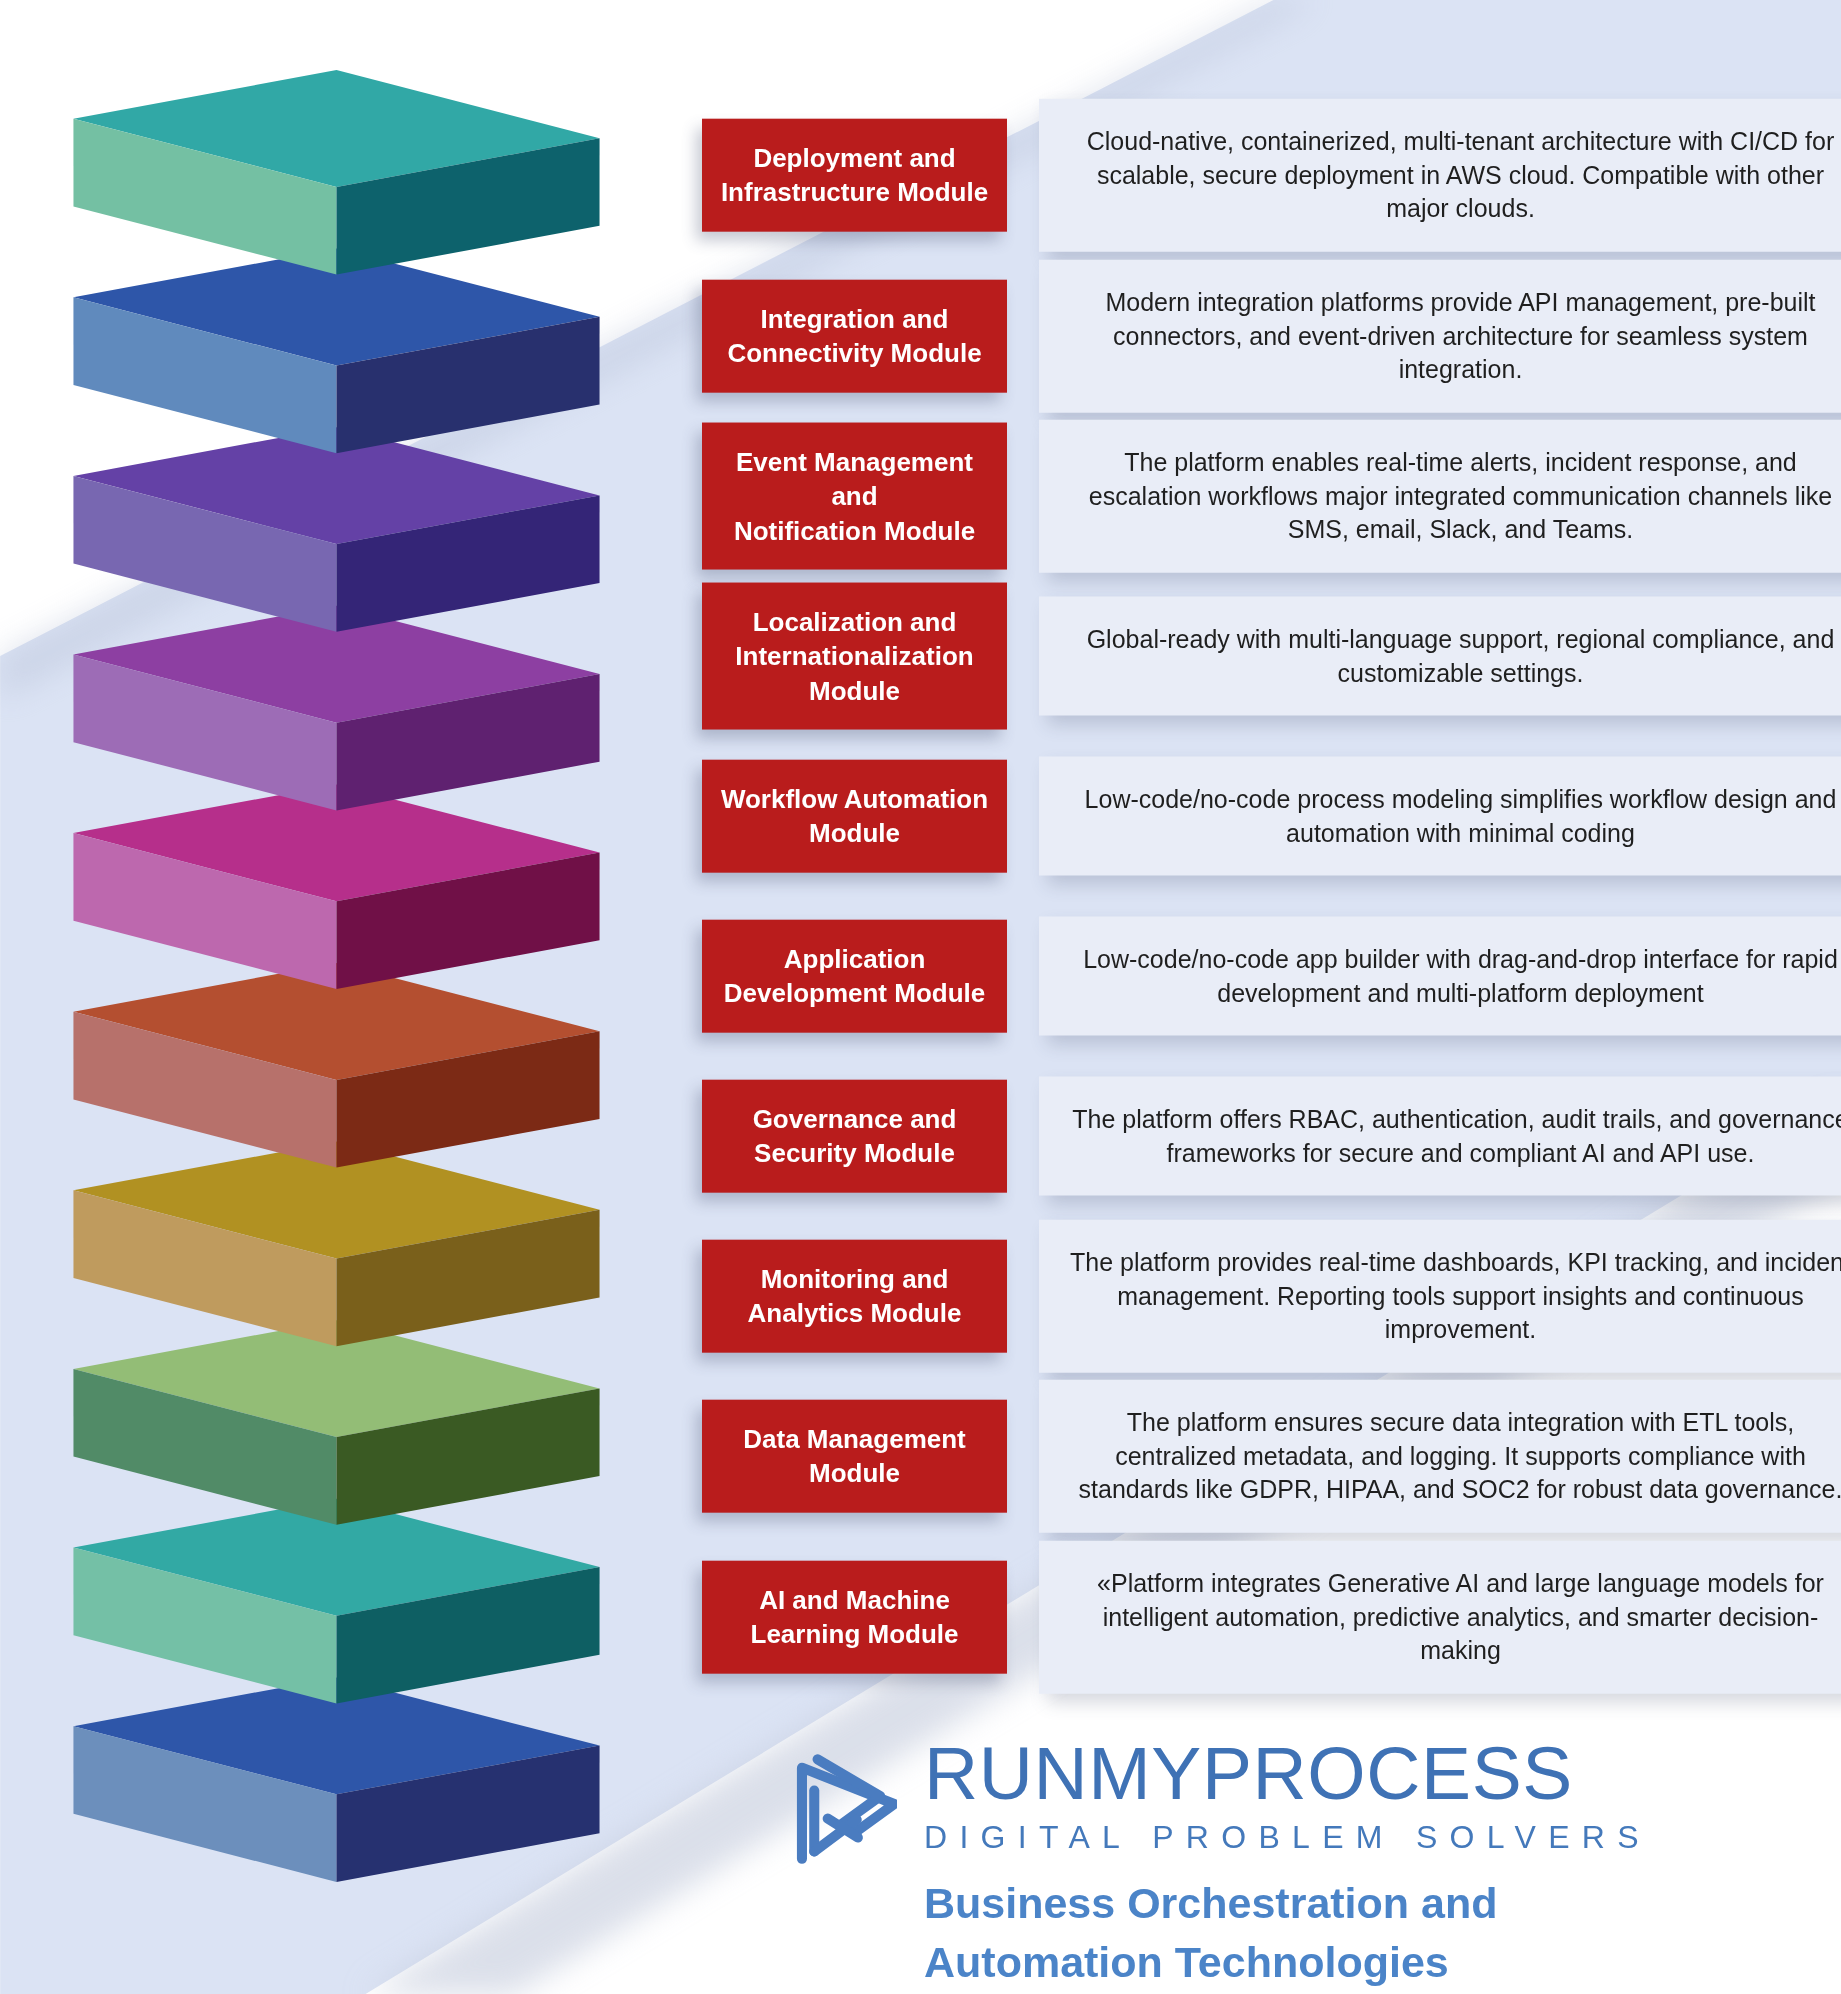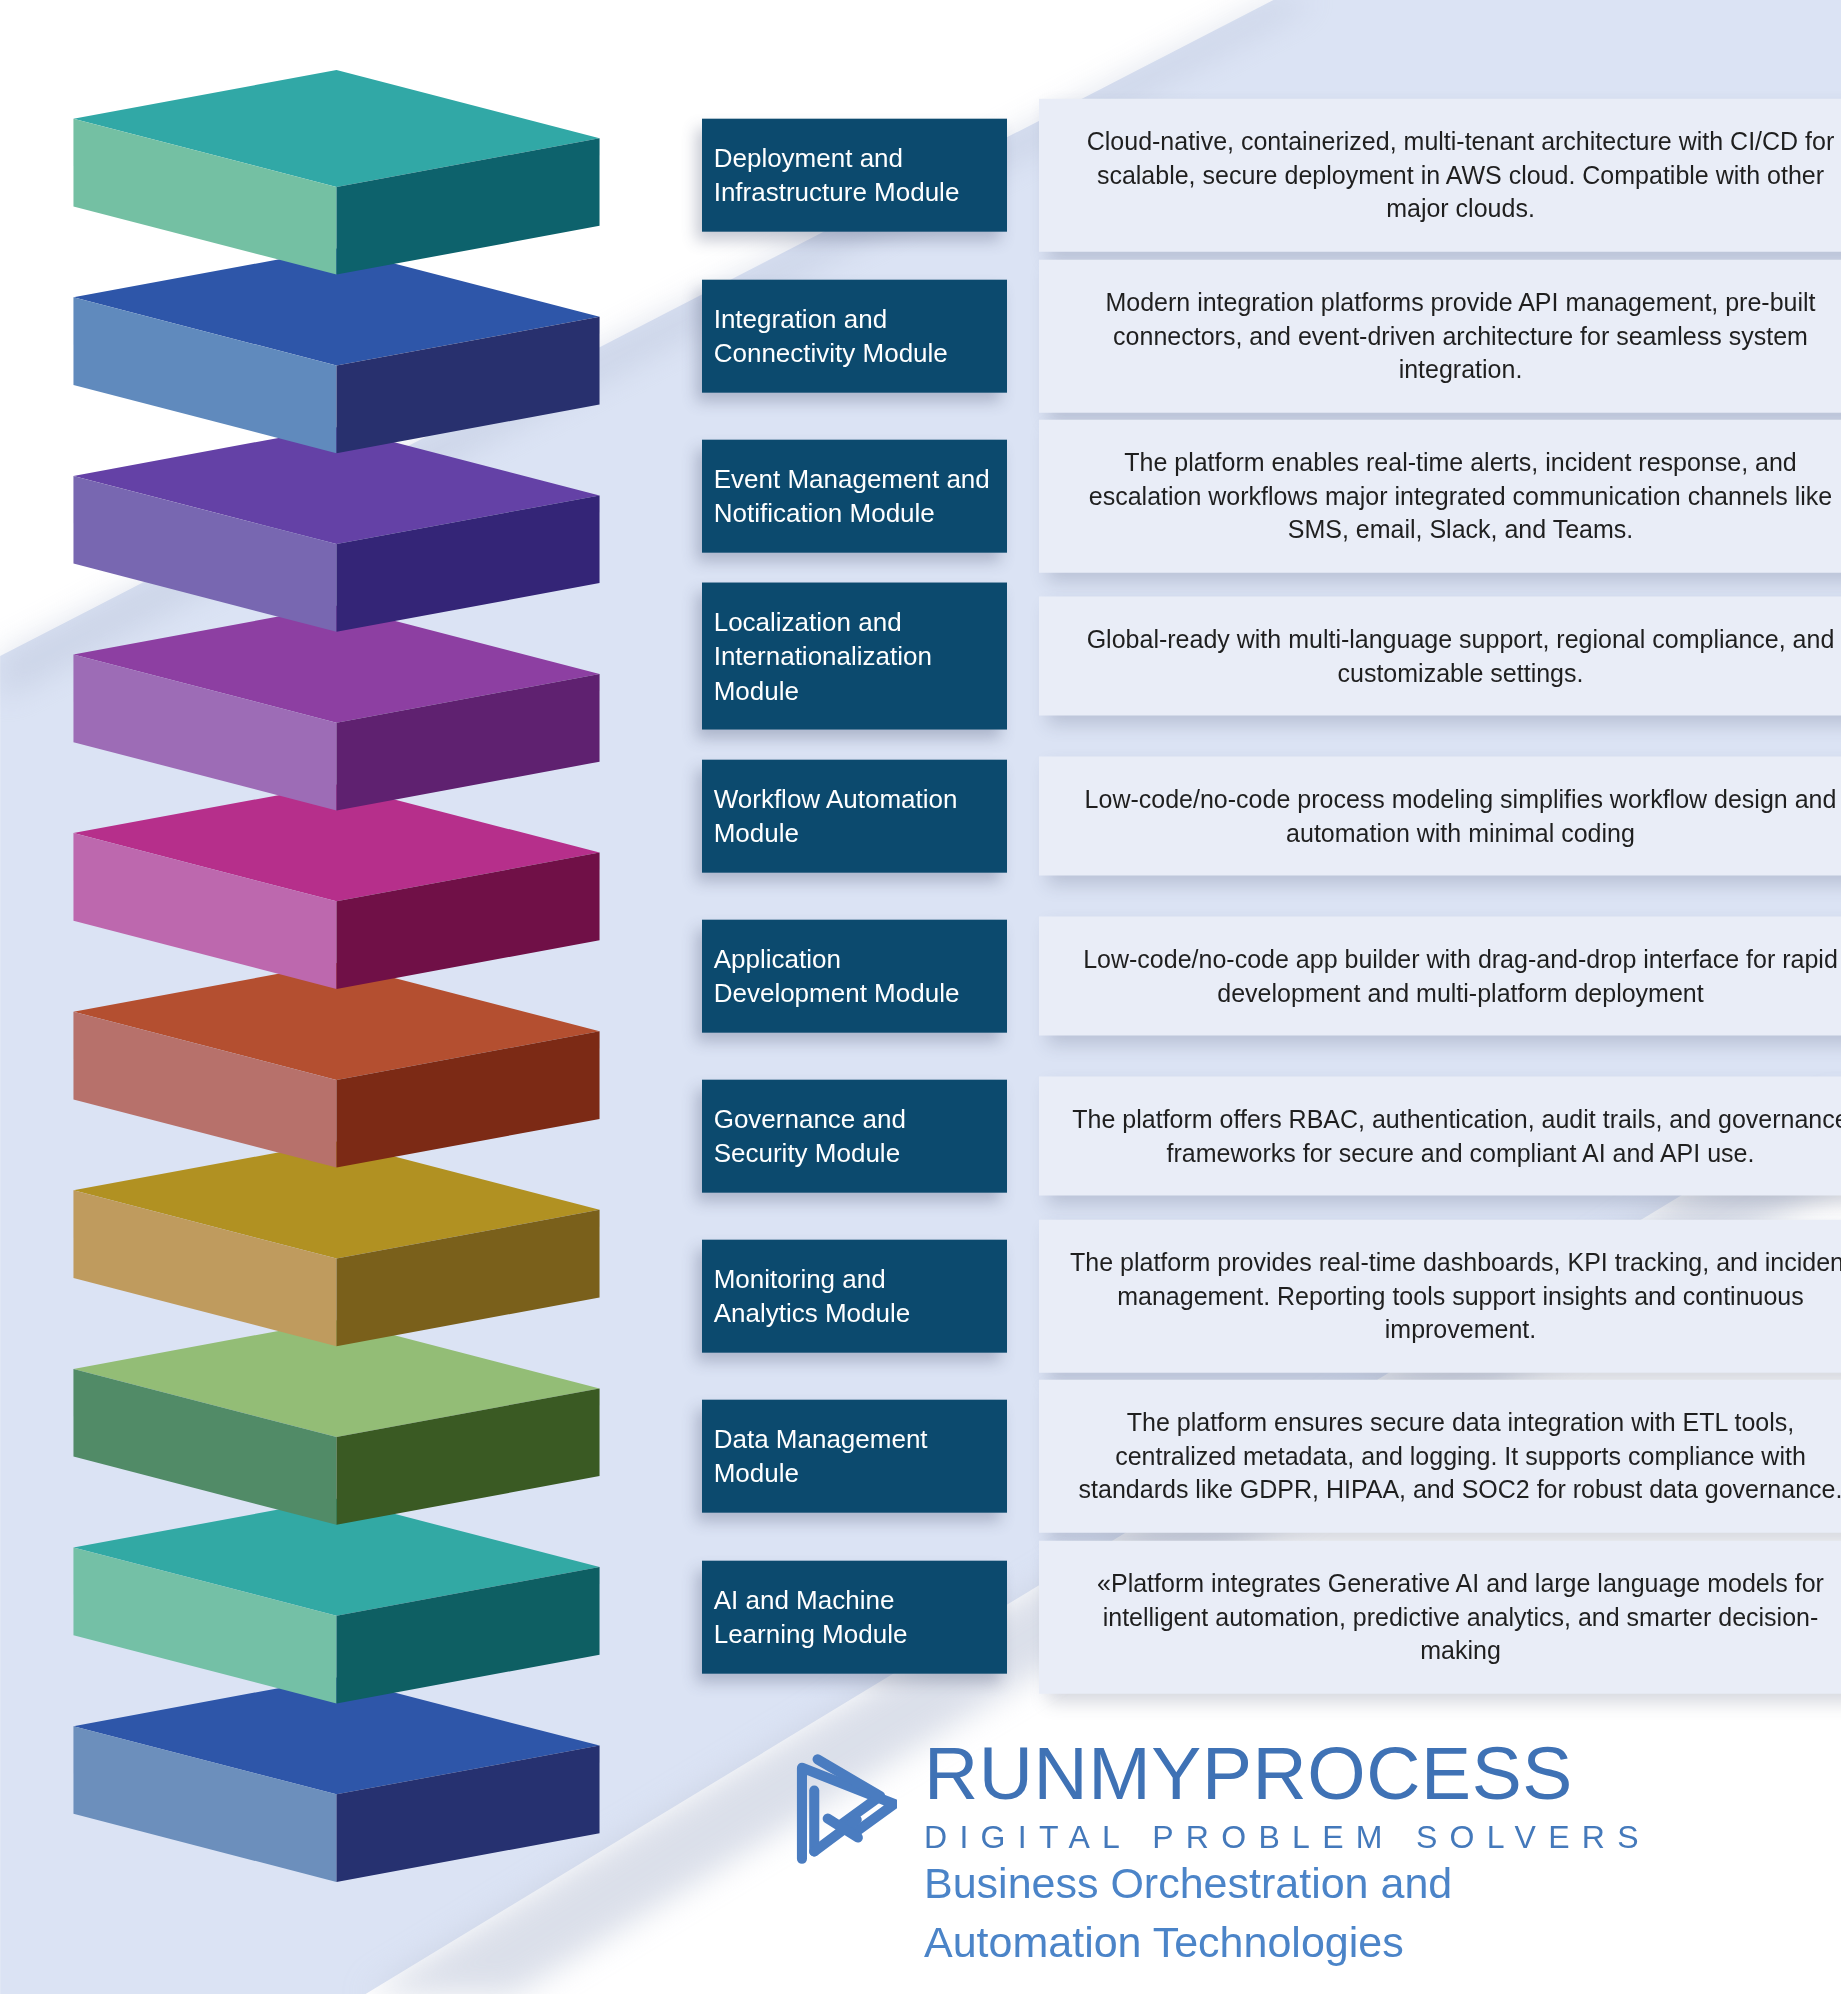--- a/index.html
+++ b/index.html
@@ -10,23 +10,23 @@
     overflow:hidden;
   }
   #canvas{position:relative;width:1842px;height:1995px;overflow:hidden;}
   #bg-svg{position:absolute;left:0;top:0;z-index:0;}
   #stack-svg{position:absolute;left:70px;top:70px;z-index:2;}
   #module-rows{position:absolute;left:0;top:0;width:100%;height:100%;z-index:3;}
   .row{position:absolute;left:0;width:100%;height:0;}
   .label-box{
     position:absolute;left:702px;width:305px;
     transform:translateY(-50%);
-    background:#0c4a6e;color:#ffffff;
-    font-weight:normal;font-size:26px;line-height:1.32;
-    white-space:pre-line;
+    background:#b91c1c;color:#ffffff;
+    font-weight:bold;font-size:26px;line-height:1.32;
+    text-align:center;white-space:pre-line;
     padding:22px 11.7px;box-sizing:border-box;
     box-shadow:-6.5px 9px 14.3px rgba(62,74,105,.30);
   }
   .desc-box{
     position:absolute;left:1039px;width:843px;
     transform:translateY(-50%);
     background:#e9edf7;color:#1f1f1f;
     font-size:25px;line-height:1.34;
     text-align:center;
     padding:26px 26px;box-sizing:border-box;
@@ -37,22 +37,22 @@
   #logo-text{margin-left:27px;}
   .brand-name{
     color:#3f72b5;font-weight:normal;font-size:75px;line-height:1;
     letter-spacing:0.6px;
   }
   .brand-tagline{
     color:#4479bb;font-weight:normal;font-size:32px;line-height:1;
     letter-spacing:12.3px;margin-top:10.4px;
   }
   .brand-subtitle{
-    color:#4b84c8;font-weight:normal;font-size:43px;line-height:1.36;
-    margin-top:1px;white-space:pre-line;
+    color:#4b84c8;font-weight:bold;font-size:43px;line-height:1.36;
+    margin-top:21px;white-space:pre-line;
   }
 </style>
 </head>
 <body>
 
 <div id="canvas">
 
   <svg id="bg-svg" width="1842" height="1995" viewBox="0 0 2835 3071">
     <defs>
       <filter id="soft" x="-20%" y="-20%" width="140%" height="140%">

